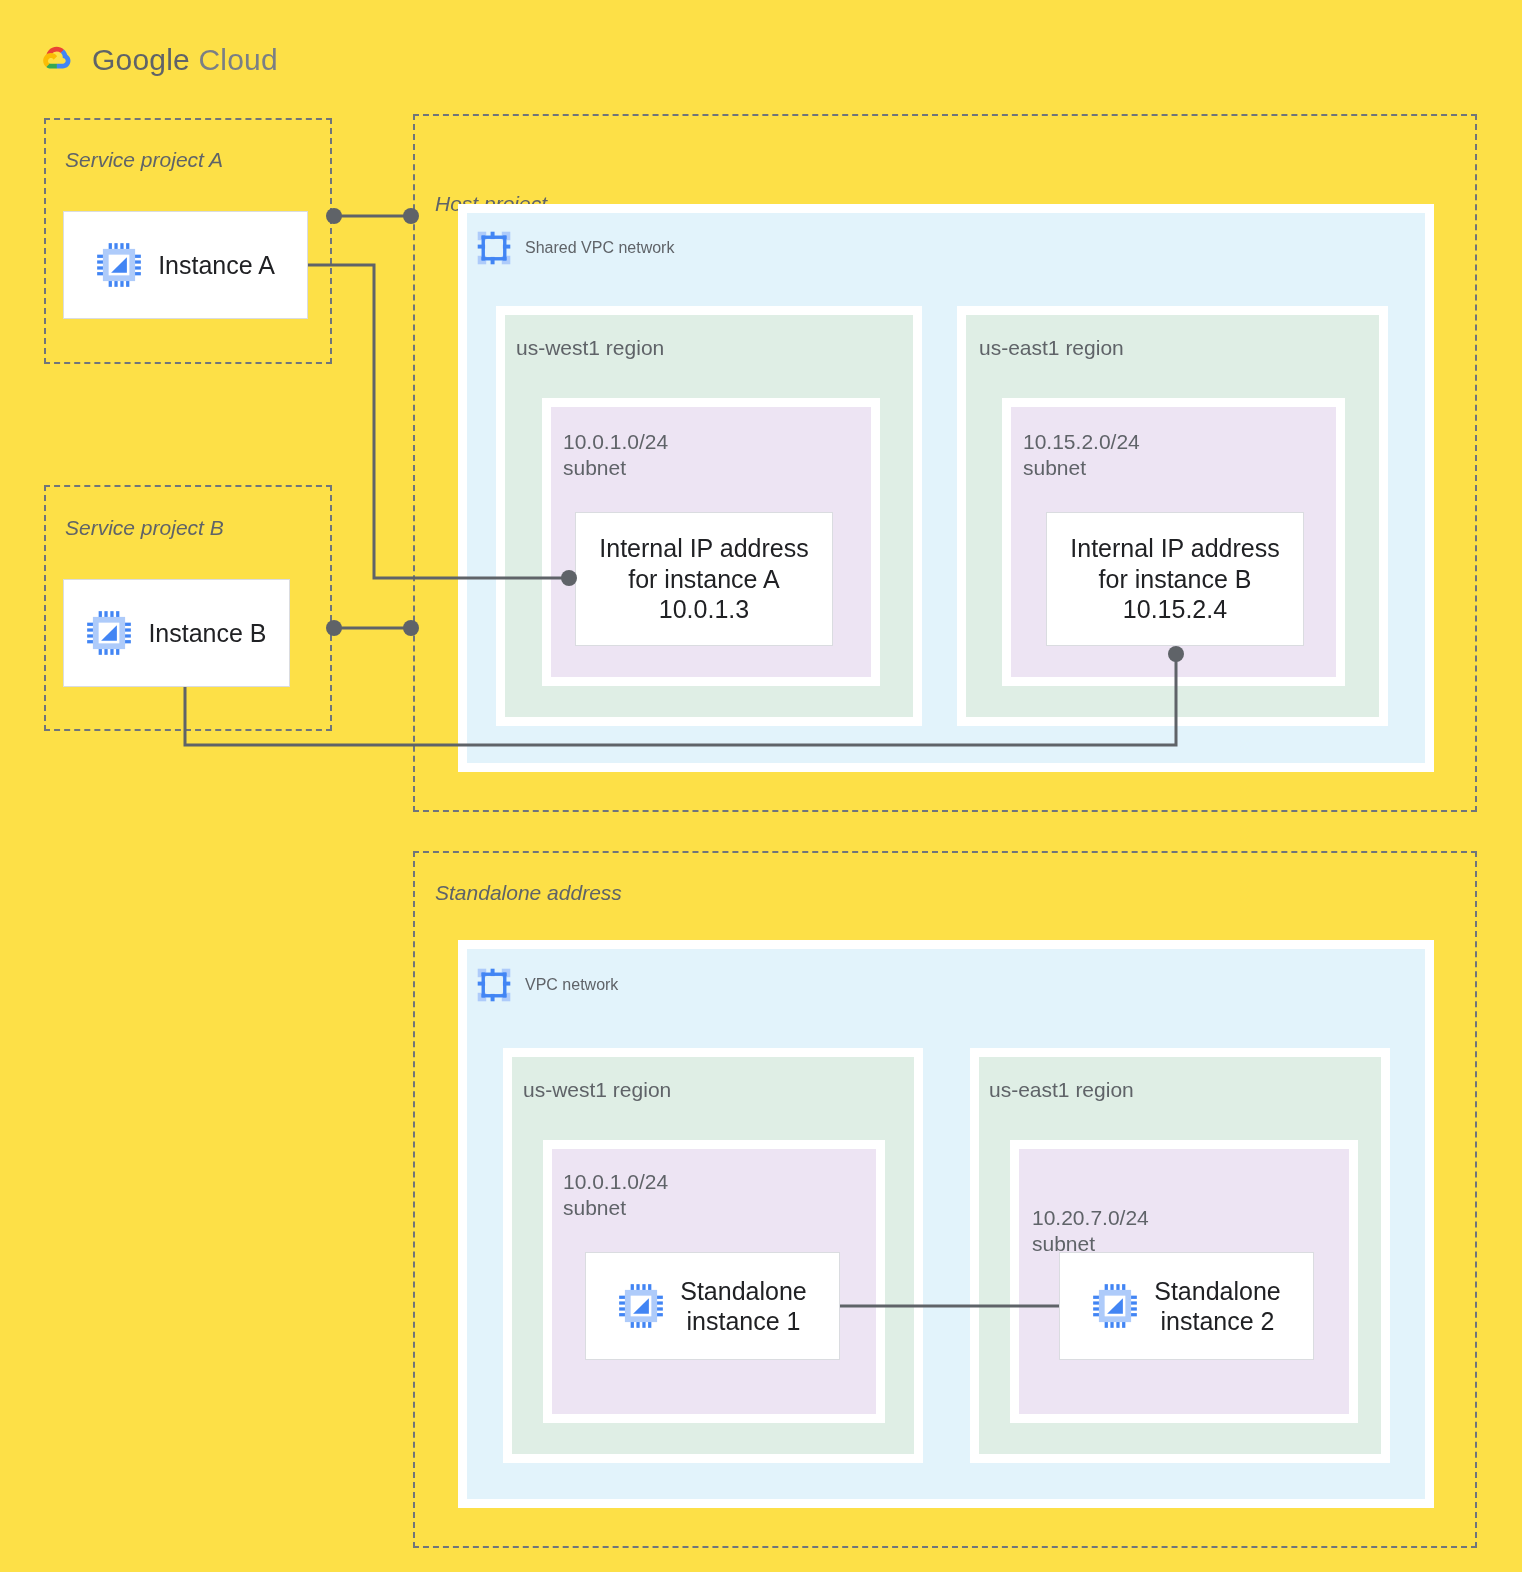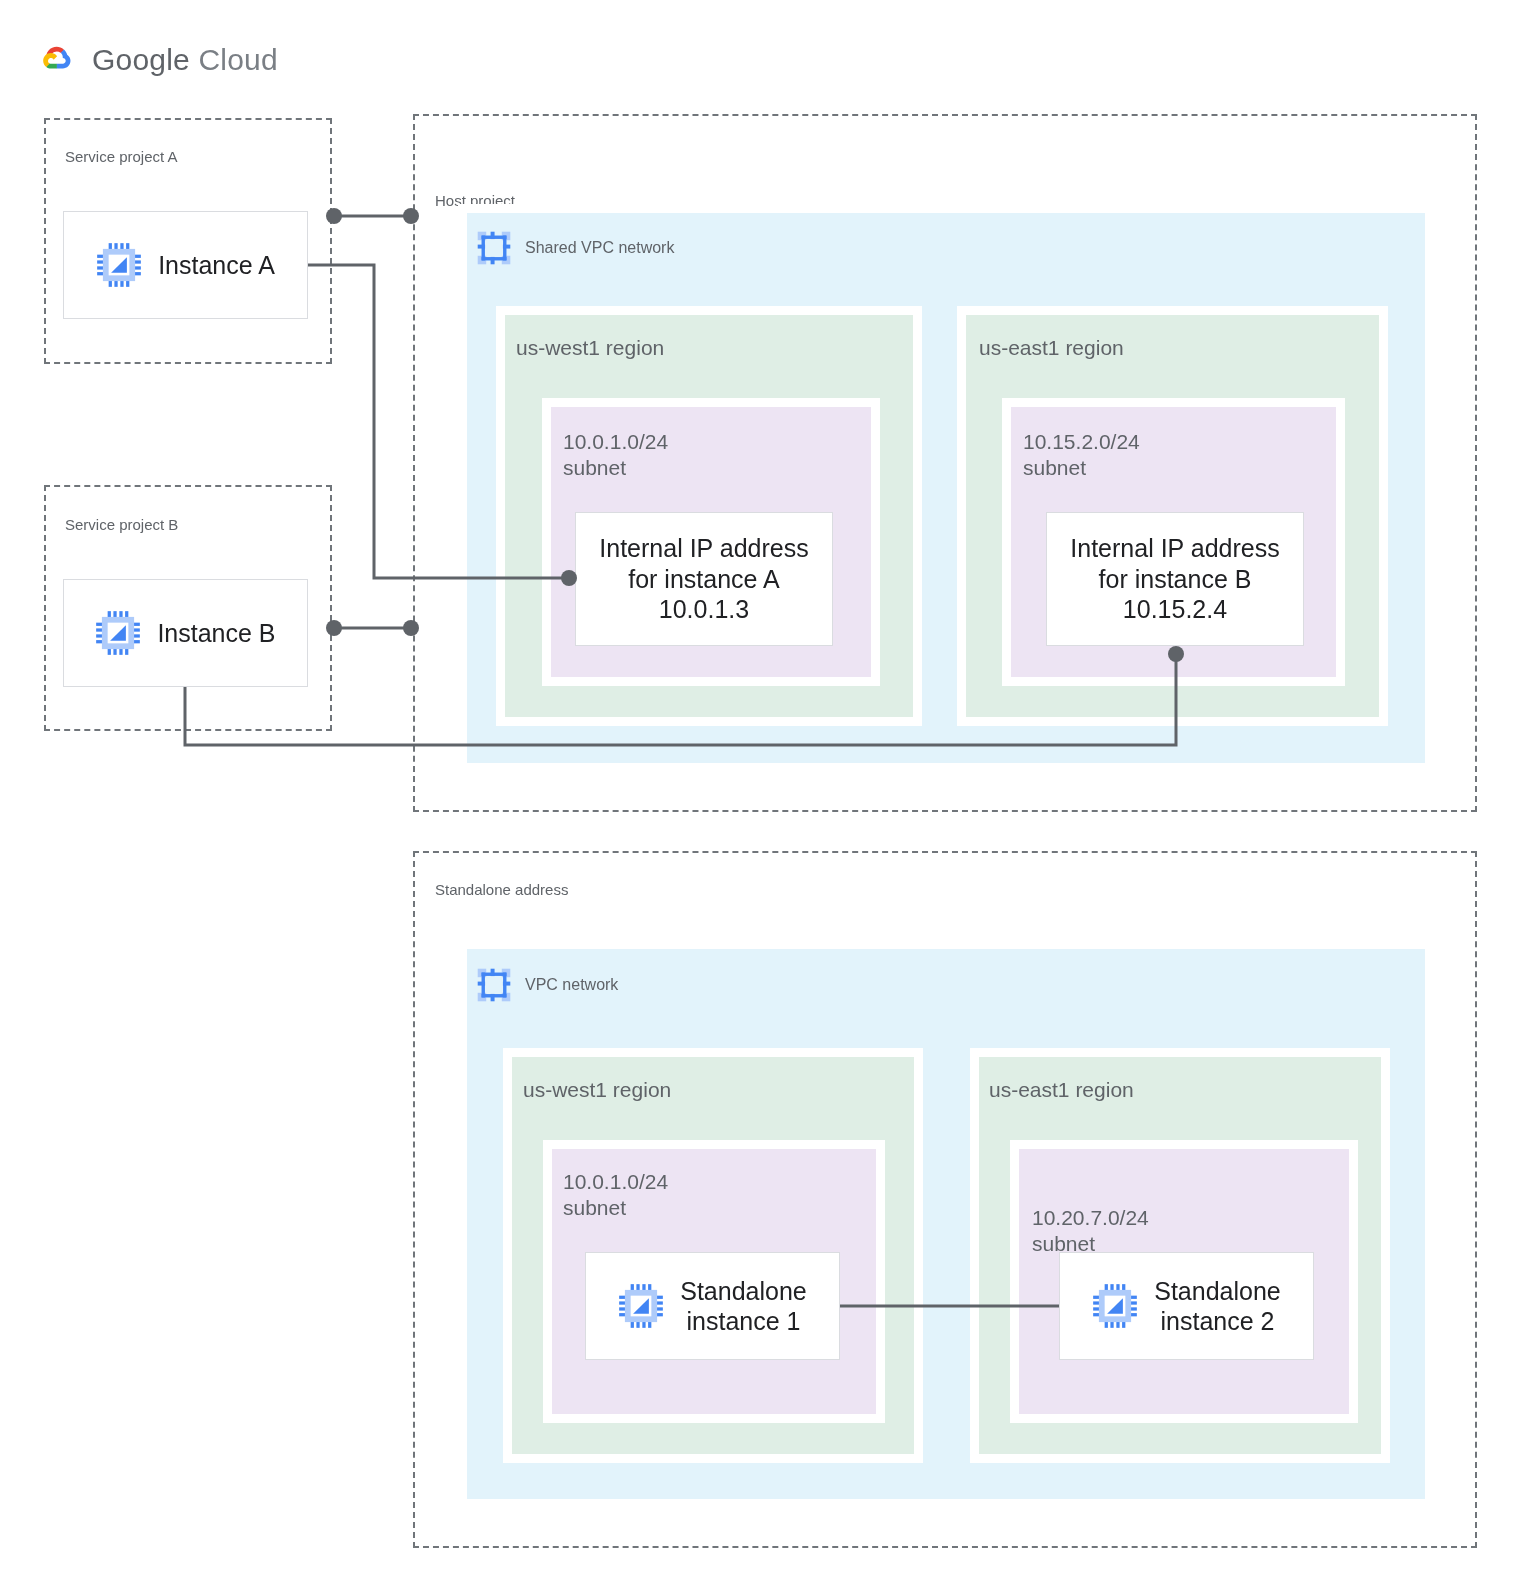--- a/index.html
+++ b/index.html
@@ -8,21 +8,21 @@
     background: #e8ebed;
   }
   body {
     font-family: "Liberation Sans", sans-serif;
     -webkit-font-smoothing: antialiased;
   }
   #canvas {
     position: relative;
     width: 1522px;
     height: 1572px;
-    background: #ffffff;
+    background: #fde047;
     overflow: hidden;
   }
 
   
   .brand {
     position: absolute;
     left: 34px;
     top: 38px;
     display: flex;
     align-items: center;
@@ -40,23 +40,24 @@
 
   
   .dashed-box {
     position: absolute;
     border: 2px dashed #70757a;
     box-sizing: border-box;
     background: transparent;
   }
   .box-label {
     position: absolute;
-    font-size: 15px;
+    font-size: 21px;
     color: #5f6368;
     white-space: nowrap;
+    font-style: italic;
   }
 
   
   .vpc-panel {
     position: absolute;
     background: #e2f3fb;
     box-sizing: border-box;
     border: 9px solid #ffffff;
   }
   .region-panel {
@@ -171,21 +172,21 @@
       </g>
       <rect x="3.6" y="3.6" width="16.8" height="16.8" fill="#aecbfa"></rect>
       <rect x="6.6" y="6.6" width="10.8" height="10.8" fill="#ffffff"></rect>
       <path d="M7.9 16.1 L16.1 16.1 L16.1 7.9 Z" fill="#4285f4"></path>
     </svg>
     <div class="node-label">Instance A</div>
   </div>
 
   <div class="dashed-box" style="left:44px; top:485px; width:288px; height:246px;"></div>
   <div class="box-label" style="left:65px; top:516px;">Service project B</div>
-  <div class="node" style="left:63px; top:579px; width:245px; height:108px;">
+  <div class="node" style="left:63px; top:579px; width:227px; height:108px;">
     <svg class="icon-cpu" viewBox="0 0 24 24">
       <g fill="#4285f4">
         <rect x="6.6" y="0.6" width="1.7" height="3.2"></rect>
           <rect x="9.6" y="0.6" width="1.7" height="3.2"></rect>
         <rect x="12.7" y="0.6" width="1.7" height="3.2"></rect>
           <rect x="15.7" y="0.6" width="1.7" height="3.2"></rect>
         <rect x="6.6" y="20.2" width="1.7" height="3.2"></rect>
           <rect x="9.6" y="20.2" width="1.7" height="3.2"></rect>
         <rect x="12.7" y="20.2" width="1.7" height="3.2"></rect>
           <rect x="15.7" y="20.2" width="1.7" height="3.2"></rect>

